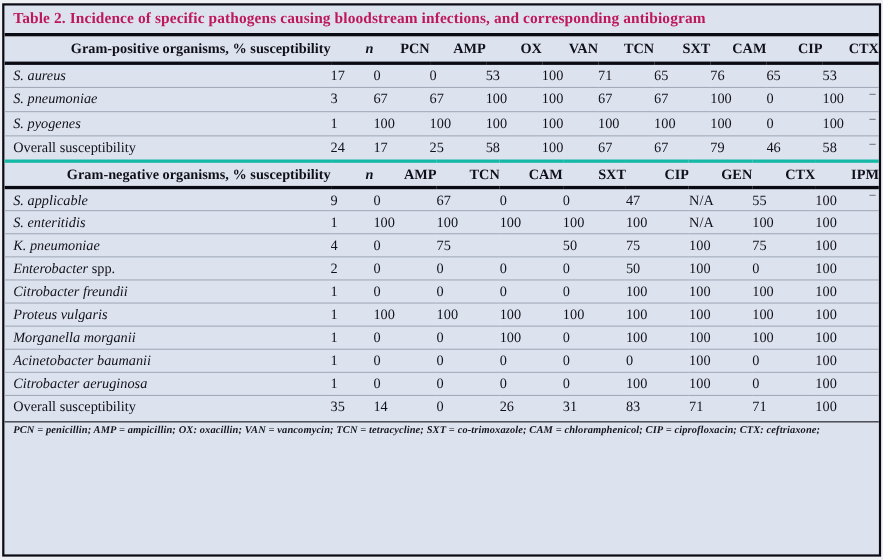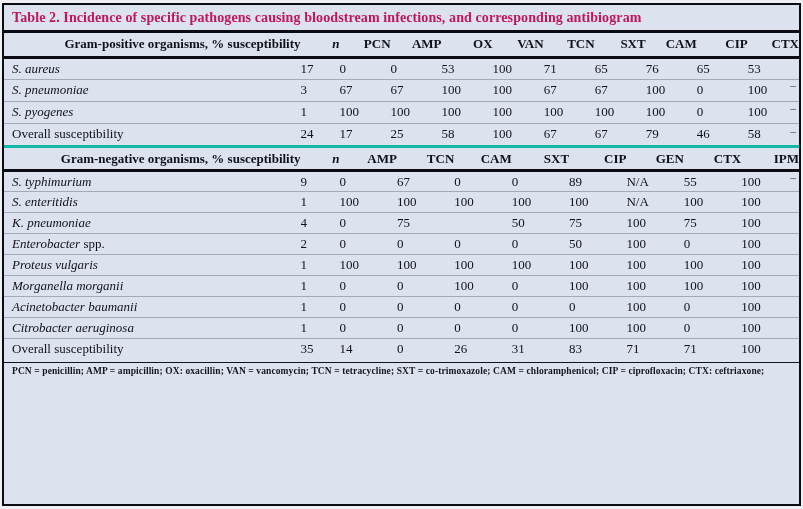--- a/index.html
+++ b/index.html
@@ -38,21 +38,21 @@
   td { height: 22px; vertical-align: middle; }
   tbody tr + tr td { border-top: 1px solid #a3aaba; }
   table.gneg { border-top: 3px solid #14b8a6; }
   table.gneg td { height: 21px; }
   i { }
   .footnote {
     border-top: 1.5px solid #14141c;
     margin-top: 2px;
     padding: 3px 8px 0 8px;
     font-size: 9.5px; font-weight: bold; color: #15151d;
-    line-height: 11.5px; letter-spacing: 0.1px;
+    line-height: 11.5px; letter-spacing: 0.1px; font-style: italic;
   }
   .dashes {
     position: absolute; right: 3px; top: 69px; width: 12px;
     pointer-events: none;
   }
   .dash {
     display: block; height: 23px; line-height: 23px;
     font-size: 11px; color: #2a2a35; text-align: right;
   }
 </style>
@@ -171,27 +171,27 @@
           <th>CAM</th>
           <th>SXT</th>
           <th>CIP</th>
           <th>GEN</th>
           <th>CTX</th>
           <th>IPM</th>
         </tr>
       </thead>
       <tbody>
           <tr>
-            <td class="name"><i>S. typhimurium</i></td>
+            <td class="name"><i>S. applicable</i></td>
             <td>9</td>
             <td>0</td>
             <td>67</td>
             <td>0</td>
             <td>0</td>
-            <td>89</td>
+            <td>47</td>
             <td>N/A</td>
             <td>55</td>
             <td>100</td>
           </tr>
           <tr>
             <td class="name"><i>S. enteritidis</i></td>
             <td>1</td>
             <td>100</td>
             <td>100</td>
             <td>100</td>
@@ -216,20 +216,32 @@
           <tr>
             <td class="name"><i>Enterobacter</i> spp.</td>
             <td>2</td>
             <td>0</td>
             <td>0</td>
             <td>0</td>
             <td>0</td>
             <td>50</td>
             <td>100</td>
             <td>0</td>
+            <td>100</td>
+          </tr>
+          <tr>
+            <td class="name"><i>Citrobacter freundii</i></td>
+            <td>1</td>
+            <td>0</td>
+            <td>0</td>
+            <td>0</td>
+            <td>0</td>
+            <td>100</td>
+            <td>100</td>
+            <td>100</td>
             <td>100</td>
           </tr>
           <tr>
             <td class="name"><i>Proteus vulgaris</i></td>
             <td>1</td>
             <td>100</td>
             <td>100</td>
             <td>100</td>
             <td>100</td>
             <td>100</td>

